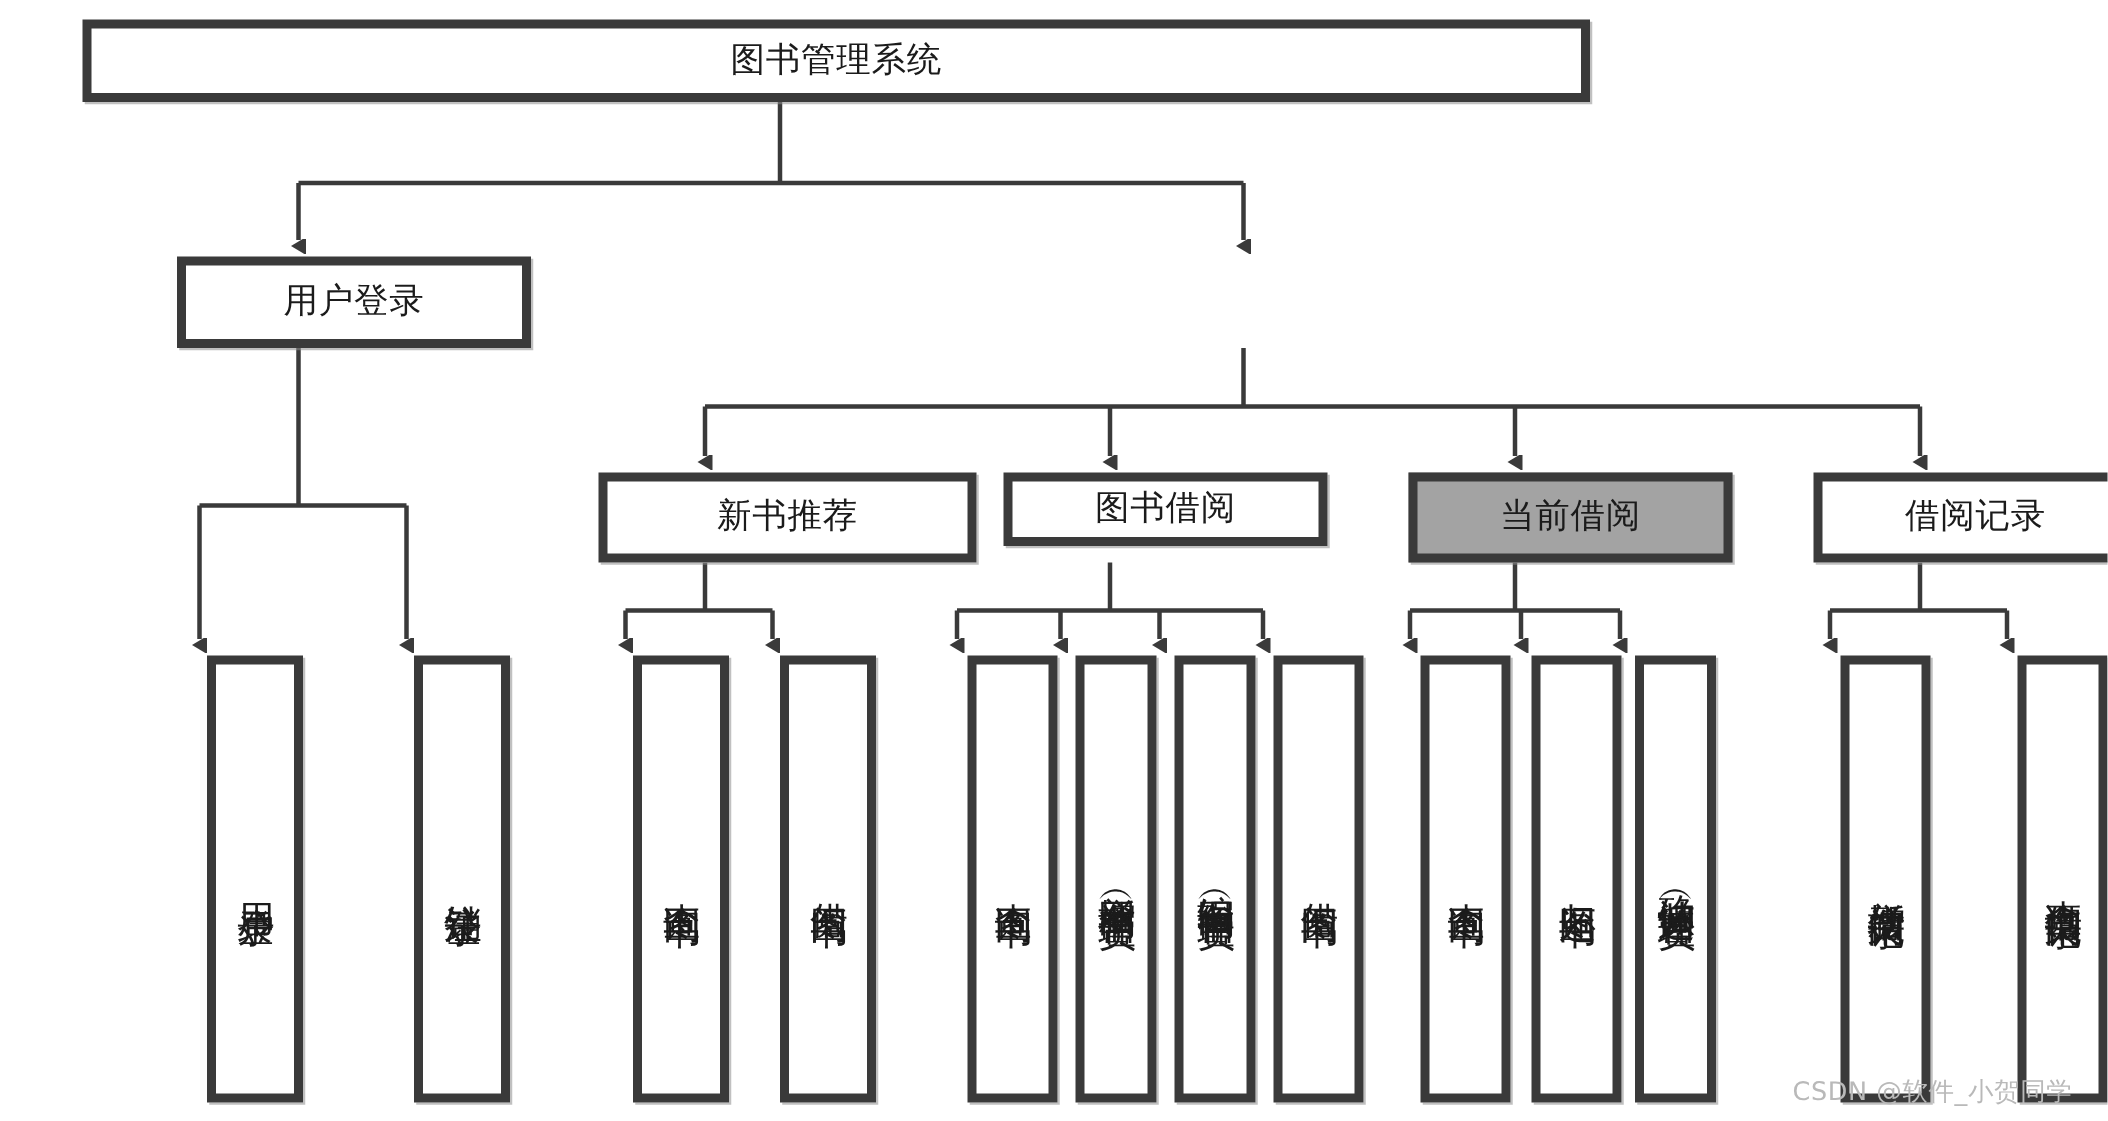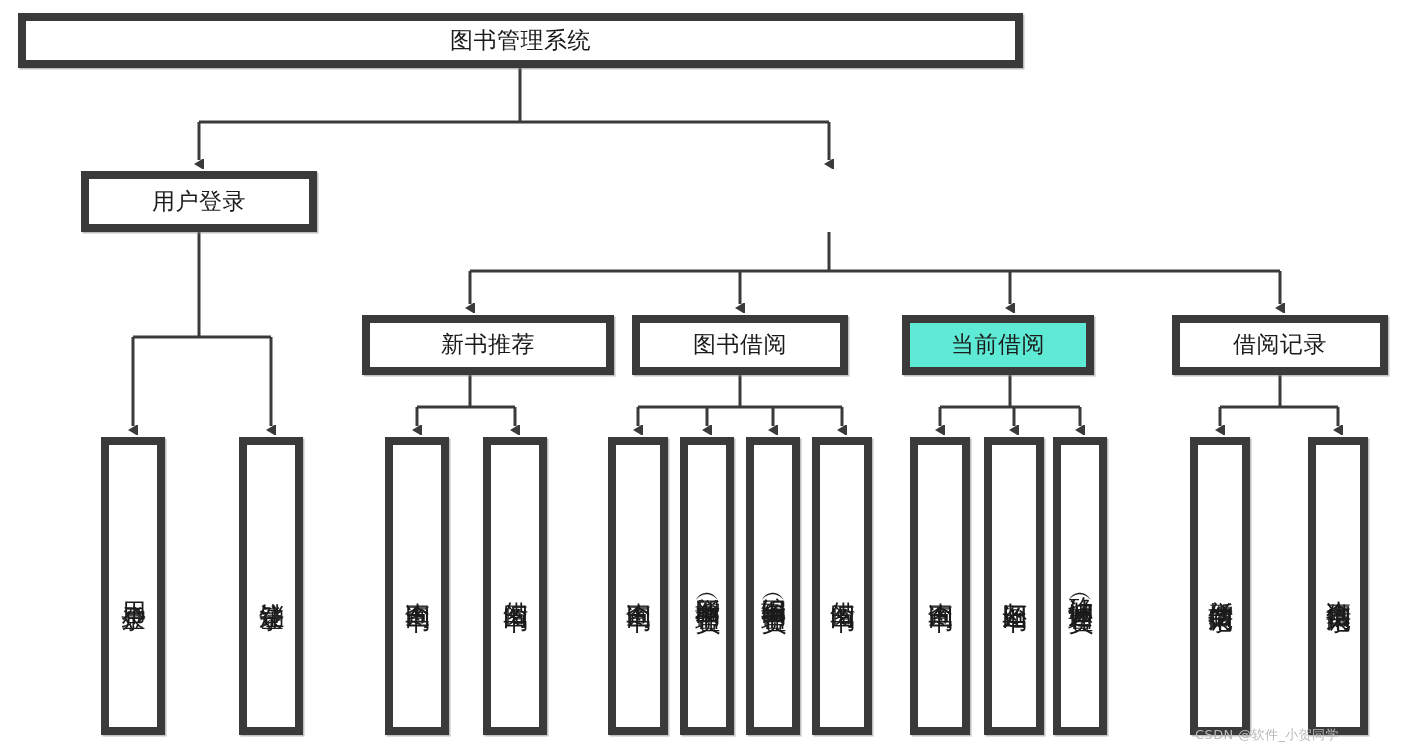--- a/index.html
+++ b/index.html
@@ -23,49 +23,49 @@
     position: absolute;
     left: 0;
     top: 0;
     width: 1405px;
     height: 747px;
   }
   .node {
     position: absolute;
     box-sizing: border-box;
     background: #ffffff;
-    border: 8px solid #8b5cf6;
+    border: 6px solid #8b5cf6;
     display: flex;
     align-items: center;
     justify-content: center;
     box-shadow: 1.5px 1.5px 0 rgba(140,140,140,0.55);
+    margin-left: 37px;
   }
   .node-label {
     font-size: 23px;
     color: #1b1b1b;
     line-height: 1.18;
     letter-spacing: 0.5px;
     white-space: nowrap;
   }
   .node.leaf .node-label {
     writing-mode: vertical-rl;
     text-orientation: upright;
     font-size: 25px;
     line-height: 1.05;
     letter-spacing: 2px;
     white-space: normal;
     max-height: 284px;
   }
   .watermark {
     position: absolute;
-    font-size: 13px;
+    font-size: 17px;
     color: #b9b9b9;
     white-space: nowrap;
     letter-spacing: 0.4px;
-    margin-top: 10px;
   }
 </style>
 </head>
 <body>
 
 <div id="diagram-root">
 
   <svg id="edges" viewBox="0 0 1405 747" xmlns="http://www.w3.org/2000/svg">
     <defs>
       <marker id="arrow" markerWidth="10" markerHeight="12" refX="1" refY="6" orient="auto" markerUnits="userSpaceOnUse">
@@ -132,24 +132,24 @@
     <span class="node-label" style="color: rgb(27, 27, 27);">图书管理系统</span>
   </div>
 
   <div class="node" style="left: 81px; top: 171px; width: 236px; height: 61px; border-color: rgb(58, 58, 58); background: rgb(255, 255, 255);">
     <span class="node-label" style="color: rgb(27, 27, 27);">用户登录</span>
   </div>
 
   <div class="node" style="left: 362px; top: 315px; width: 252px; height: 60px; border-color: rgb(58, 58, 58); background: rgb(255, 255, 255);">
     <span class="node-label" style="color: rgb(27, 27, 27);">新书推荐</span>
   </div>
-  <div class="node" style="left: 632px; top: 315px; width: 216px; height: 60px; border-color: rgb(58, 58, 58); background: rgb(255, 255, 255);">
+  <div class="node" style="left: 632px; top: 315px; width: 216px; height: 49px; border-color: rgb(58, 58, 58); background: rgb(255, 255, 255);">
     <span class="node-label" style="color: rgb(27, 27, 27);">图书借阅</span>
   </div>
-  <div class="node" style="left: 902px; top: 315px; width: 192px; height: 60px; border-color: rgb(58, 58, 58); background: #5eead4;">
+  <div class="node" style="left: 902px; top: 315px; width: 216px; height: 60px; border-color: rgb(58, 58, 58); background: #a3a3a3;">
     <span class="node-label" style="color: rgb(27, 27, 27);">当前借阅</span>
   </div>
   <div class="node" style="left: 1172px; top: 315px; width: 216px; height: 60px; border-color: rgb(58, 58, 58); background: rgb(255, 255, 255);">
     <span class="node-label" style="color: rgb(27, 27, 27);">借阅记录</span>
   </div>
 
   <div class="node leaf" style="left: 101px; top: 437px; width: 64px; height: 298px; border-color: rgb(58, 58, 58); background: rgb(255, 255, 255);">
     <span class="node-label" style="color: rgb(27, 27, 27);">用户登录</span>
   </div>
   <div class="node leaf" style="left: 239px; top: 437px; width: 64px; height: 298px; border-color: rgb(58, 58, 58); background: rgb(255, 255, 255);">

